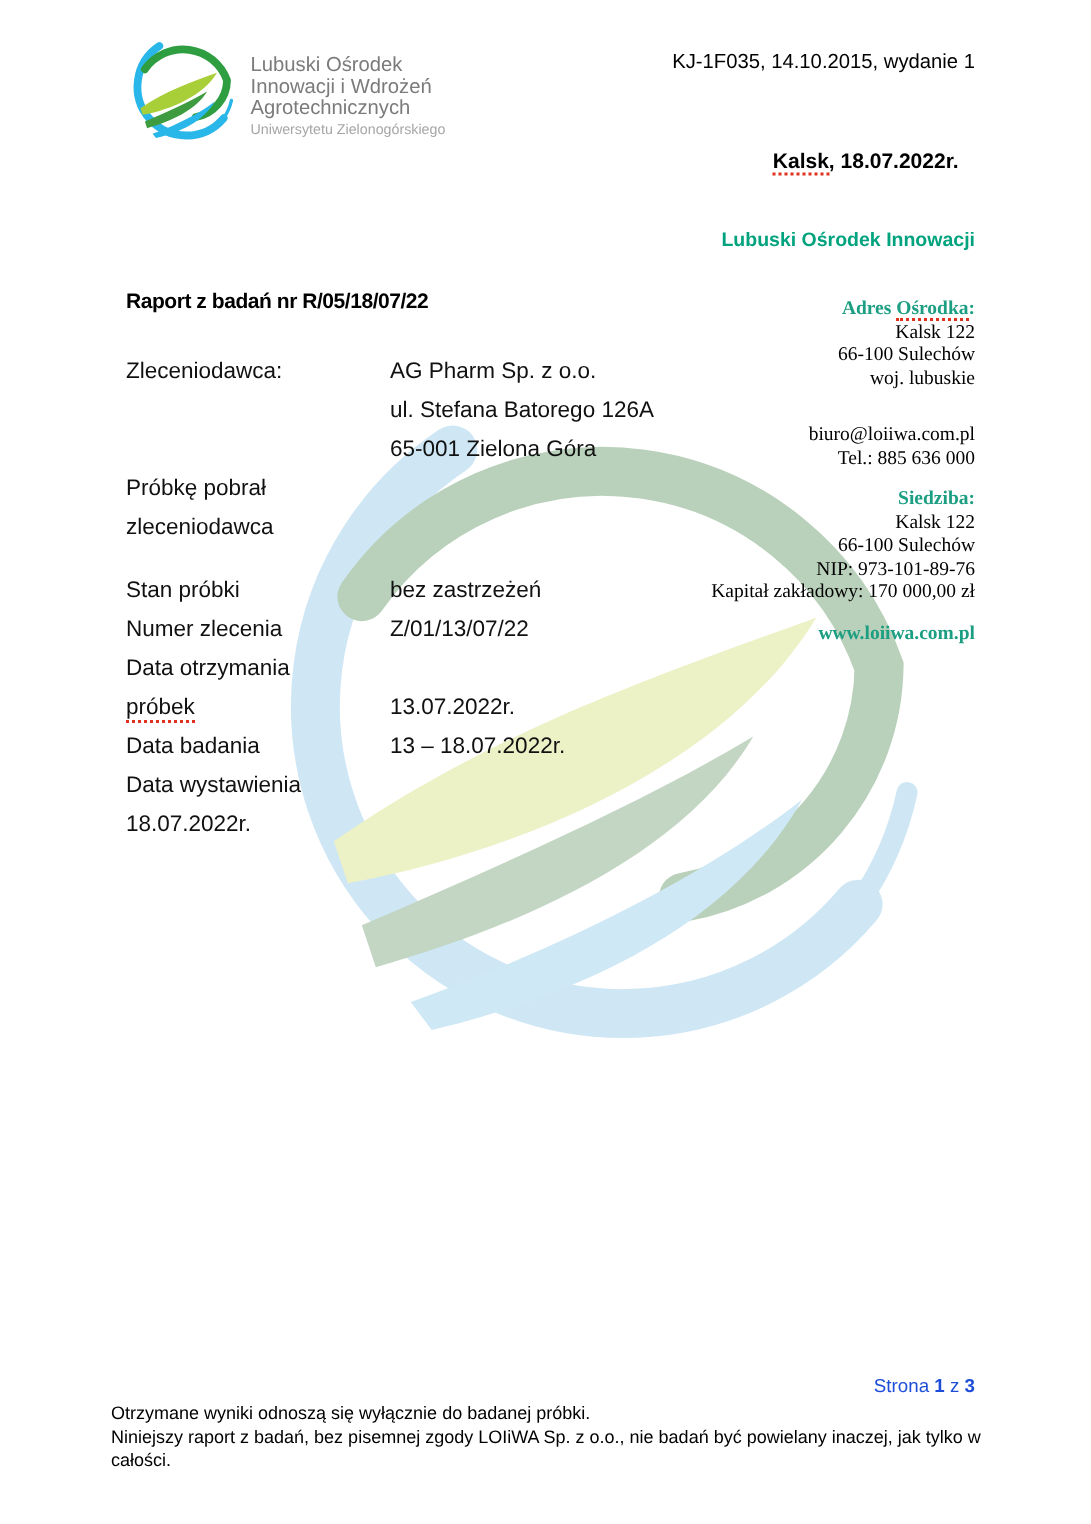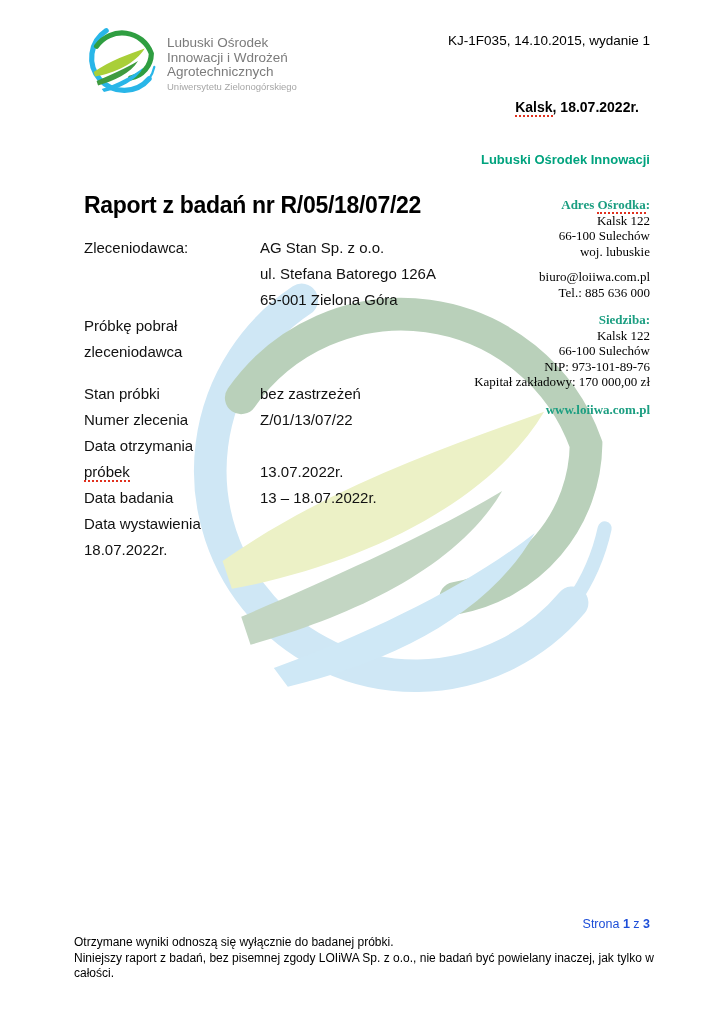--- a/index.html
+++ b/index.html
@@ -20,25 +20,25 @@
 
   .doc-code{position:absolute;top:33px;right:77px;font-size:13.5px;color:#000;z-index:2;}
   .place-date{position:absolute;top:99px;right:88px;font-size:14px;font-weight:bold;color:#000;z-index:2;}
 
   .company{position:absolute;top:151px;right:77px;text-align:right;font-size:13px;font-weight:bold;
            color:#00a37e;line-height:17.5px;z-index:2;}
 
   .right-col{position:absolute;top:197px;right:77px;width:240px;text-align:right;
              font-family:"Liberation Serif",serif;font-size:13px;line-height:15.5px;color:#000;z-index:2;}
   .teal-h{color:#1b9e81;font-weight:bold;}
-  .gap{margin-top:10px;}
+  .gap{margin-top:22px;}
   .gap2{margin-top:12px;}
 
   
-  .title{position:absolute;left:84px;top:192px;margin:0;font-size:23px;font-weight:bold;
+  .title{position:absolute;left:84px;top:192px;margin:0;font-size:14px;font-weight:bold;
          letter-spacing:-0.3px;color:#000;z-index:2;}
   .fields{position:absolute;left:84px;top:235px;width:375px;display:grid;
           grid-template-columns:176px 1fr;font-size:15px;z-index:2;}
   .f-line{line-height:26px;}
   .sublbl{font-size:9.5px;line-height:26px;}
   .gap-row{grid-column:1/3;height:16px;}
 
   
   .page-num{position:absolute;top:917px;right:77px;font-size:12.5px;color:#1d4ed8;z-index:2;}
   .footnotes{position:absolute;left:74px;top:935px;width:600px;font-size:12px;line-height:15.5px;color:#000;z-index:2;}
@@ -96,21 +96,21 @@
     <div>NIP: 973-101-89-76</div>
     <div>Kapitał zakładowy: 170 000,00 zł</div>
     <div class="teal-h gap2">www.loiiwa.com.pl</div>
   </div>
 
   <h1 class="title">Raport z badań nr R/05/18/07/22</h1>
 
   <div class="fields">
     <div class="f-line">Zleceniodawca:</div>
     <div>
-      <div class="f-line">AG Stan Sp. z o.o.</div>
+      <div class="f-line">AG Pharm Sp. z o.o.</div>
       <div class="f-line">ul. Stefana Batorego 126A</div>
       <div class="f-line">65-001 Zielona Góra</div>
     </div>
 
     <div class="f-line">Próbkę pobrał</div>
     <div class="f-line"></div>
     <div class="f-line">zleceniodawca</div>
 
     <div class="gap-row"></div>
 

